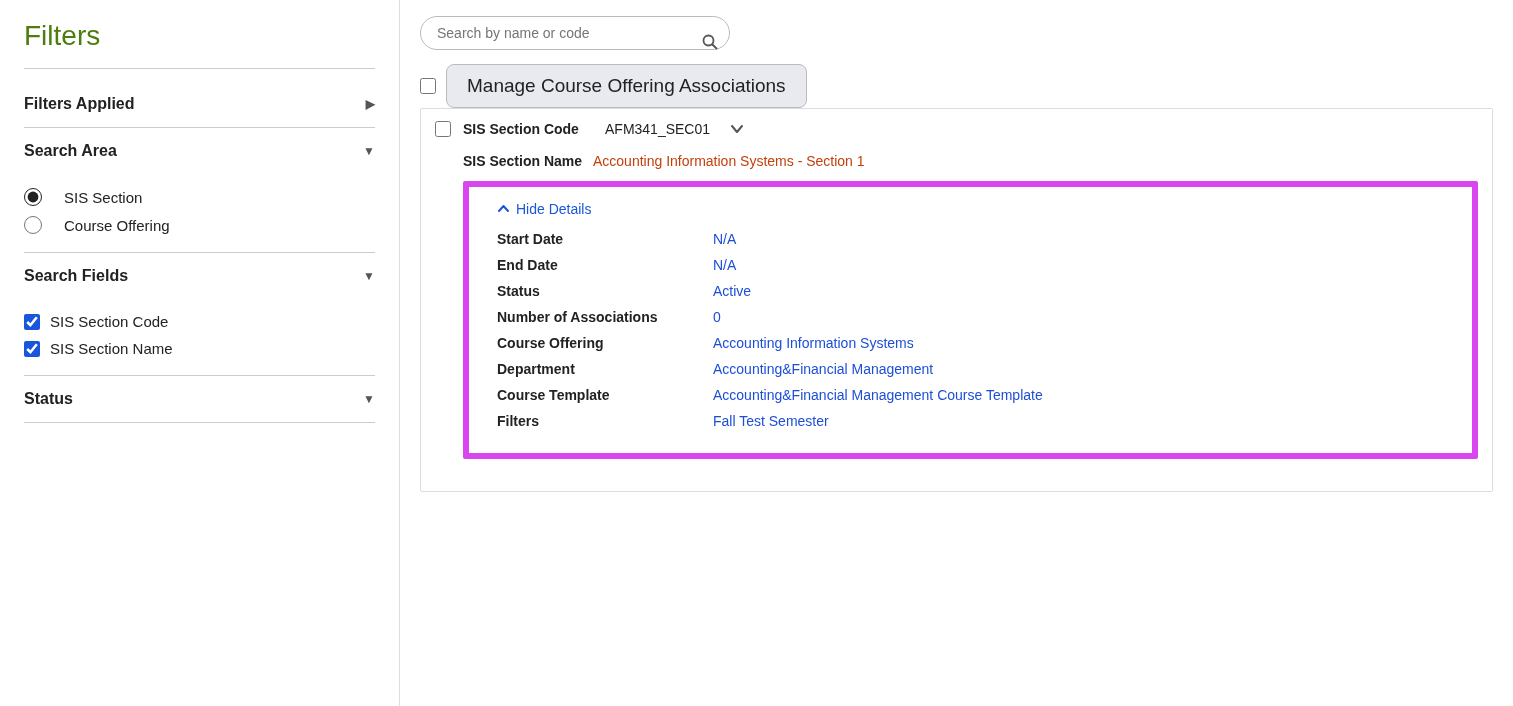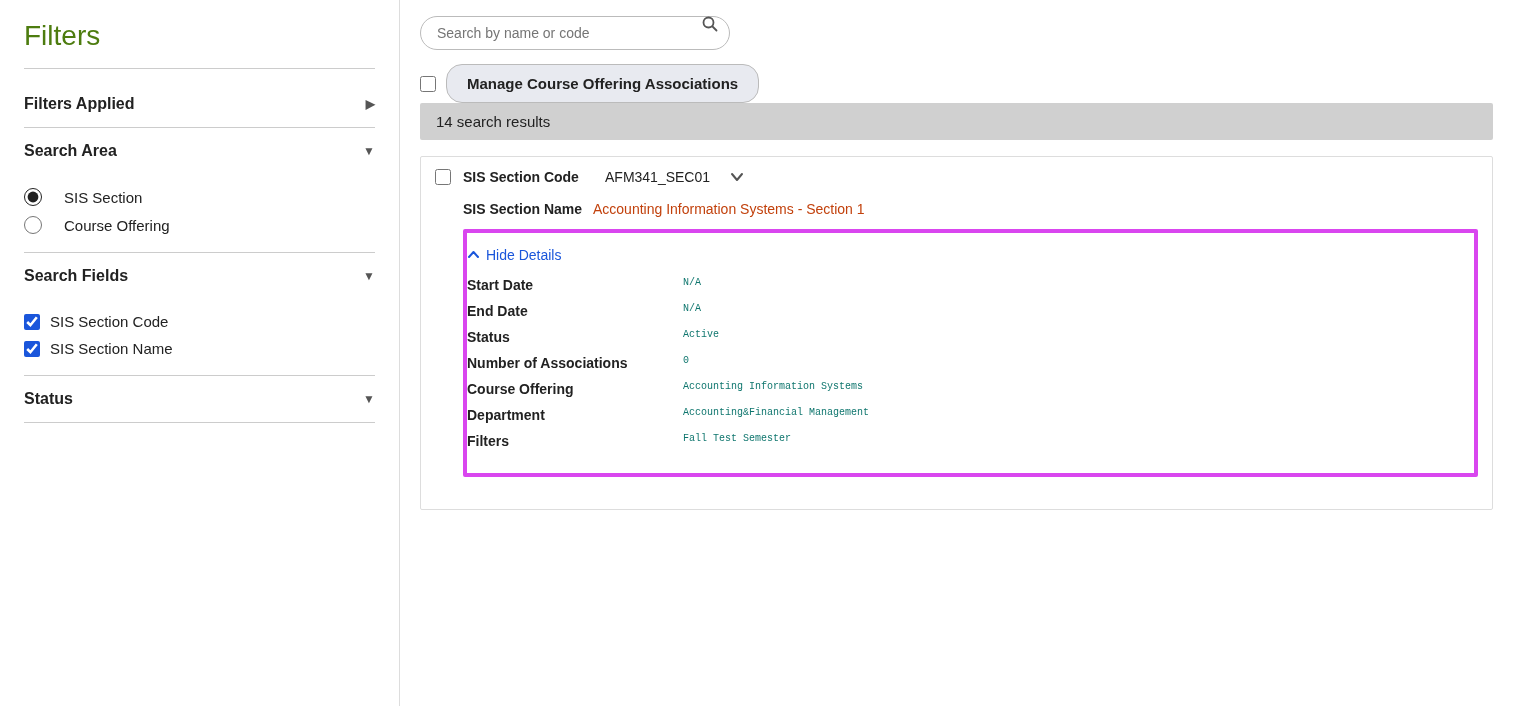--- a/index.html
+++ b/index.html
@@ -103,21 +103,21 @@
 
     .search-bar-row {
       display: flex;
       align-items: center;
       gap: 14px;
       margin-bottom: 14px;
     }
     .search-input-wrapper {
       position: relative;
       display: flex;
-      align-items: flex-start;
+      align-items: flex-end;
     }
     .search-input {
       border: 1.5px solid #bbb;
       border-radius: 20px;
       padding: 8px 40px 8px 16px;
       font-size: 14px;
       color: #888;
       width: 310px;
       outline: none;
       background: #fff;
@@ -140,24 +140,24 @@
       gap: 10px;
     }
     .manage-checkbox {
       width: 16px;
       height: 16px;
       cursor: pointer;
     }
     .manage-btn {
       background: #e8eaf0;
       border: 1px solid #bbb;
-      border-radius: 16px;
+      border-radius: 8px;
       padding: 10px 20px;
-      font-size: 15px;
-      font-weight: 700;
+      font-size: 19px;
+      font-weight: 400;
       color: #222;
       cursor: pointer;
       white-space: nowrap;
     }
 
     .results-bar {
       background: #d0d0d0;
       border-radius: 2px;
       padding: 10px 16px;
       font-size: 15px;
@@ -217,24 +217,24 @@
       color: #222;
       min-width: 130px;
     }
     .result-name-value {
       font-size: 14px;
       color: #c2410c;
     }
 
     
     .details-box {
-      border: 4px solid #d946ef;
+      border: 6px solid #d946ef;
       border-radius: 2px;
       margin: 0 14px 32px 42px;
-      padding: 14px 0;
+      padding: 14px 28px;
     }
     .hide-details-row {
       display: flex;
       align-items: center;
       gap: 6px;
       margin-bottom: 14px;
       cursor: pointer;
     }
     .hide-details-link {
       color: #1a56db;
@@ -250,23 +250,22 @@
       margin-bottom: 10px;
       gap: 16px;
     }
     .detail-label {
       font-weight: 700;
       font-size: 14px;
       color: #222;
       min-width: 200px;
     }
     .detail-value {
-      font-size: 10px;
-      color: #0f766e;
-      font-family: Liberation Mono, monospace;
+      font-size: 14px;
+      color: #1d4ed8;
     }
   </style>
 </head>
 <body>
 
 <div class="sidebar">
   <h1 class="sidebar-title">Filters</h1>
   <hr class="sidebar-divider">
 
   <div class="filter-section">
@@ -334,23 +333,20 @@
         </svg>
       </button>
     </div>
   </div>
 
   <div class="manage-btn-row">
     <input type="checkbox" class="manage-checkbox" style="">
     <button class="manage-btn">Manage Course Offering Associations</button>
   </div>
 
-  <div class="results-bar">
-    <span>14 search results</span>
-  </div>
 
   <div class="result-item">
 
     <div class="result-header-row">
       <input type="checkbox" class="result-checkbox" style="">
       <span class="result-code-label">SIS Section Code</span>
       <span class="result-code-value">AFM341_SEC01</span>
       <button class="chevron-down-btn">
         <svg width="14" height="14" viewBox="0 0 14 14">
           <polyline points="2,4 7,10 12,4" fill="none" stroke="#555" stroke-width="2" stroke-linecap="round" stroke-linejoin="round"></polyline>
@@ -389,19 +385,23 @@
       </div>
       <div class="detail-row">
         <span class="detail-label">Course Offering</span>
         <span class="detail-value">Accounting Information Systems</span>
       </div>
       <div class="detail-row">
         <span class="detail-label">Department</span>
         <span class="detail-value">Accounting&amp;Financial Management</span>
       </div>
       <div class="detail-row">
+        <span class="detail-label">Course Template</span>
+        <span class="detail-value">Accounting&amp;Financial Management Course Template</span>
+      </div>
+      <div class="detail-row">
         <span class="detail-label">Filters</span>
         <span class="detail-value">Fall Test Semester</span>
       </div>
     </div>
   </div>
 
 </div>
 
 </body></html>

